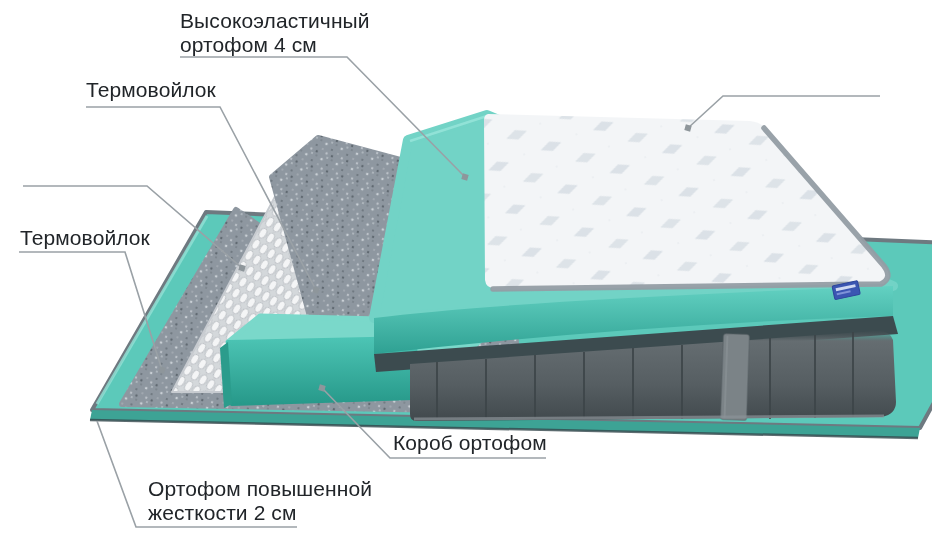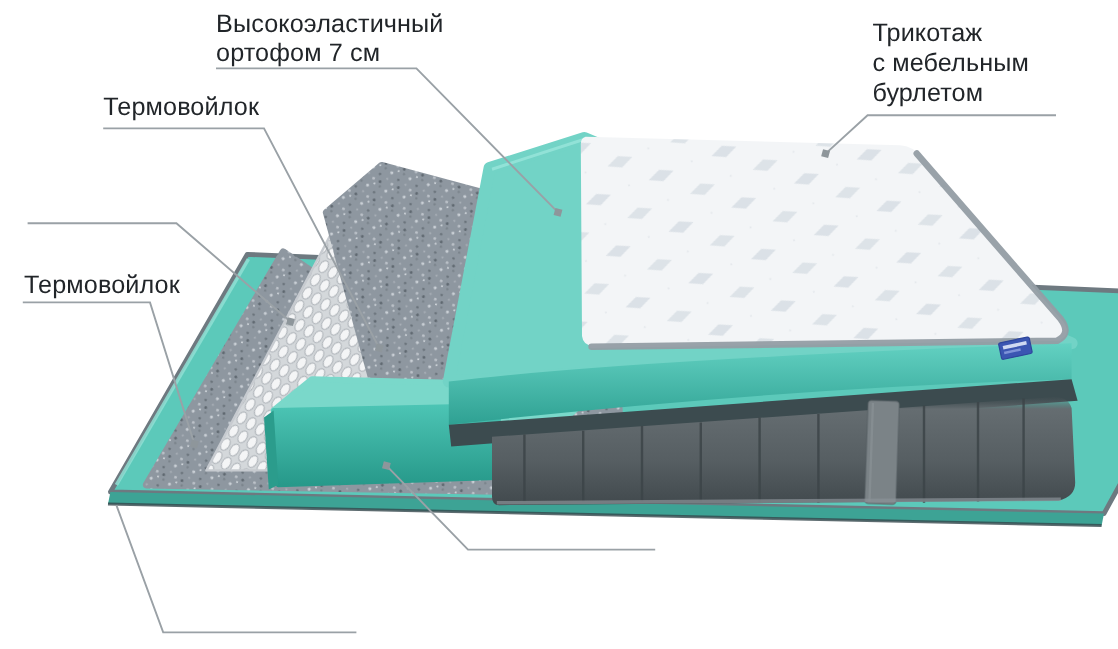--- a/index.html
+++ b/index.html
@@ -119,25 +119,25 @@
       <rect x="462" y="174" width="6" height="6" transform="rotate(15 465 177)"></rect>
       <rect x="313" y="287" width="6" height="6" transform="rotate(15 316 290)"></rect>
       <rect x="239" y="265" width="6" height="6" transform="rotate(15 242 268)"></rect>
       <rect x="159" y="367" width="6" height="6" transform="rotate(15 162 370)"></rect>
       <rect x="685" y="125" width="6" height="6" transform="rotate(15 688 128)"></rect>
       <rect x="319" y="385" width="6" height="6" transform="rotate(15 322 388)"></rect>
     </g>
   </svg>
 
   <div class="label" style="left:180px;top:9px;">Высокоэластичный
-ортофом 7 см</div>
+ортофом 4 см</div>
 
   <div class="label" style="left:86px;top:78px;">Термовойлок</div>
 
 
   <div class="label" style="left:20px;top:226px;">Термовойлок</div>
 
-  <div class="label" style="left:727px;top:15px;line-height:25px;">Трикотаж
-с мебельным
-бурлетом</div>
 
+  <div class="label" style="left:393px;top:431px;">Короб ортофом</div>
 
+  <div class="label" style="left:148px;top:477px;">Ортофом повышенной
+жесткости 2 см</div>
 </div>
 
 </body></html>

